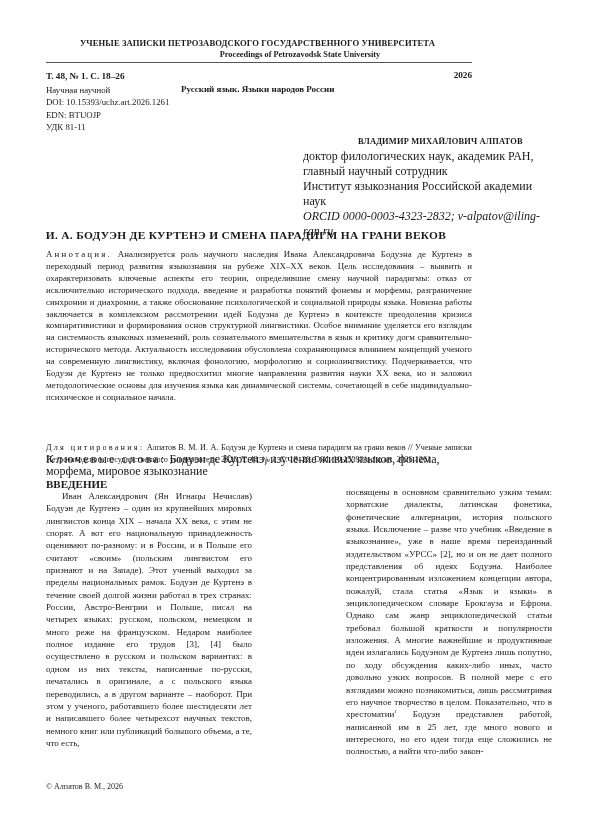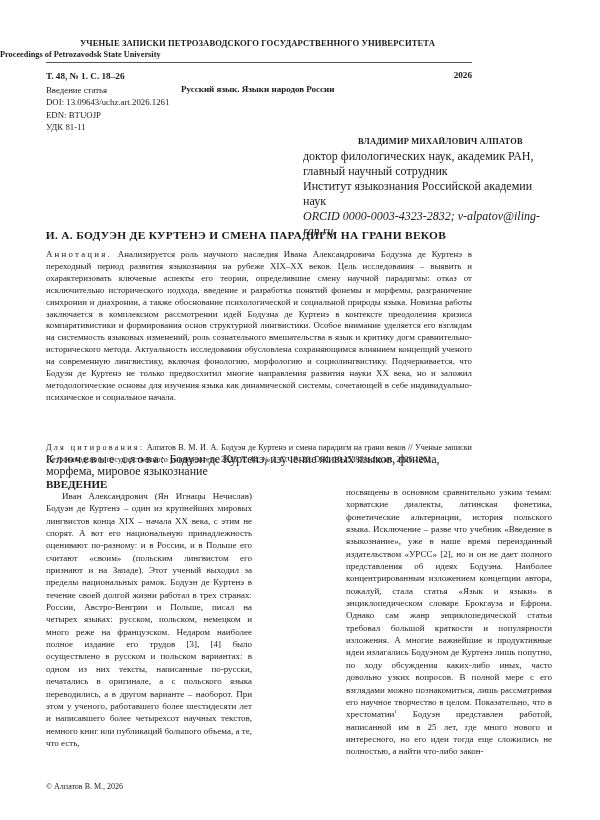--- a/index.html
+++ b/index.html
@@ -1,20 +1,20 @@
 <!DOCTYPE html>
 <html><head>
 <meta charset="utf-8">
 <style>
   html, body { margin: 0; padding: 0; background: #ffffff; }
   body { width: 600px; height: 820px; position: relative; overflow: hidden;
          font-family: "Liberation Serif", serif; color: #1a1a1a; }
   .abs { position: absolute; }
   .journal-title { left: 0; width: 515px; top: 38px; text-align: center; font-weight: bold; font-size: 8.6px; letter-spacing: 0.1px; }
-  .journal-sub { left: 0; width: 600px; top: 50px; font-weight: bold; font-size: 8.3px; }
+  .journal-sub { left: 0; width: 600px; top: 50px; text-align: center; font-weight: bold; font-size: 8.3px; }
   .hr { left: 46px; width: 426px; top: 62px; height: 0; border-top: 1px solid #555; }
   .meta { left: 46px; font-size: 8.8px; line-height: 12.3px; }
   .vol { top: 70px; font-weight: bold; font-size: 9.2px; }
   .year { right: 128px; top: 70px; font-weight: bold; font-size: 9.2px; }
   .meta-lines { top: 84px; }
   .rubric { left: 181px; top: 84px; font-weight: bold; font-size: 9px; }
   .author-name { left: 358px; top: 137px; font-weight: bold; font-size: 8.4px; letter-spacing: 0.2px; }
   .author-info { left: 303px; top: 149px; font-size: 12px; line-height: 15px; width: 240px; }
   .author-info .orcid { font-style: italic; }
   .article-title { left: 0; width: 492px; top: 229px; text-align: center; font-weight: bold; font-size: 11.4px; letter-spacing: 0.3px; }
@@ -35,22 +35,22 @@
 <body>
 
 <div class="abs journal-title">УЧЕНЫЕ ЗАПИСКИ ПЕТРОЗАВОДСКОГО ГОСУДАРСТВЕННОГО УНИВЕРСИТЕТА</div>
 <div class="abs journal-sub">Proceedings of Petrozavodsk State University</div>
 <div class="abs hr"></div>
 
 <div class="abs meta vol">Т. 48, № 1. С. 18–26</div>
 <div class="abs year">2026</div>
 
 <div class="abs meta meta-lines">
-  <div>Введение статья</div>
-  <div>DOI: 13.09643/uchz.art.2026.1261</div>
+  <div>Научная научной</div>
+  <div>DOI: 10.15393/uchz.art.2026.1261</div>
   <div>EDN: BTUOJP</div>
   <div>УДК 81-11</div>
 </div>
 <div class="abs rubric">Русский язык. Языки народов России</div>
 
 <div class="abs author-name">ВЛАДИМИР МИХАЙЛОВИЧ АЛПАТОВ</div>
 <div class="abs author-info">
   <div>доктор филологических наук, академик РАН, главный научный сотрудник</div>
   <div>Институт языкознания Российской академии наук</div>
   <div class="orcid">ORCID 0000-0003-4323-2832; v-alpatov@iling-ran.ru</div>

